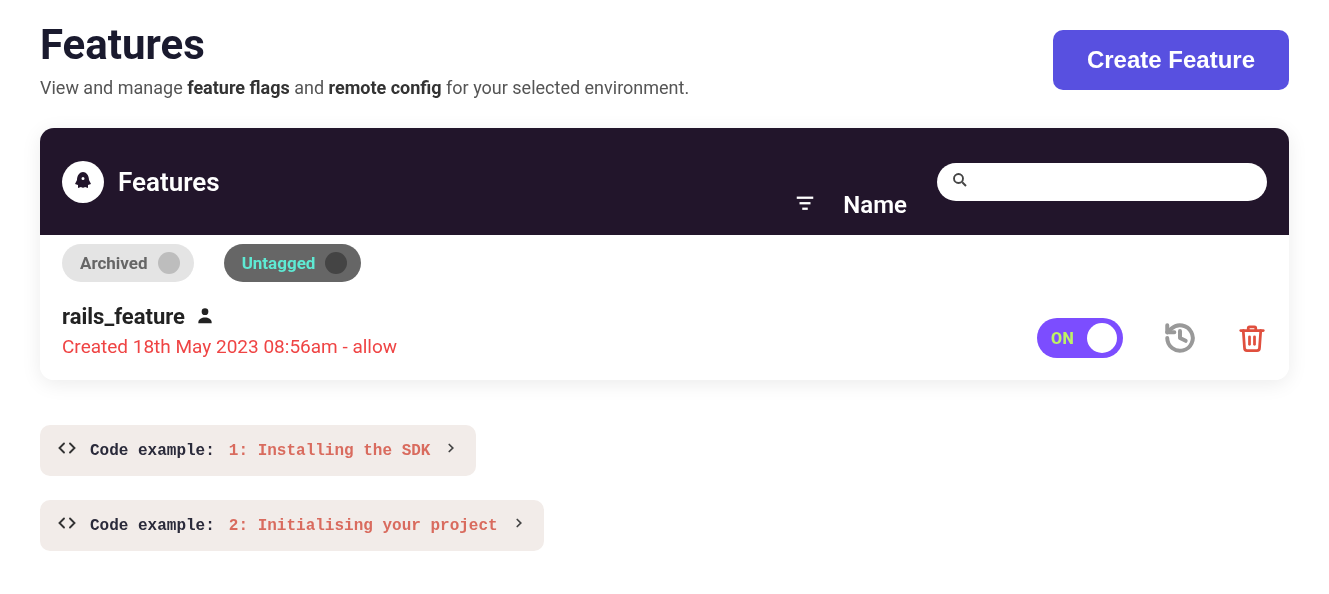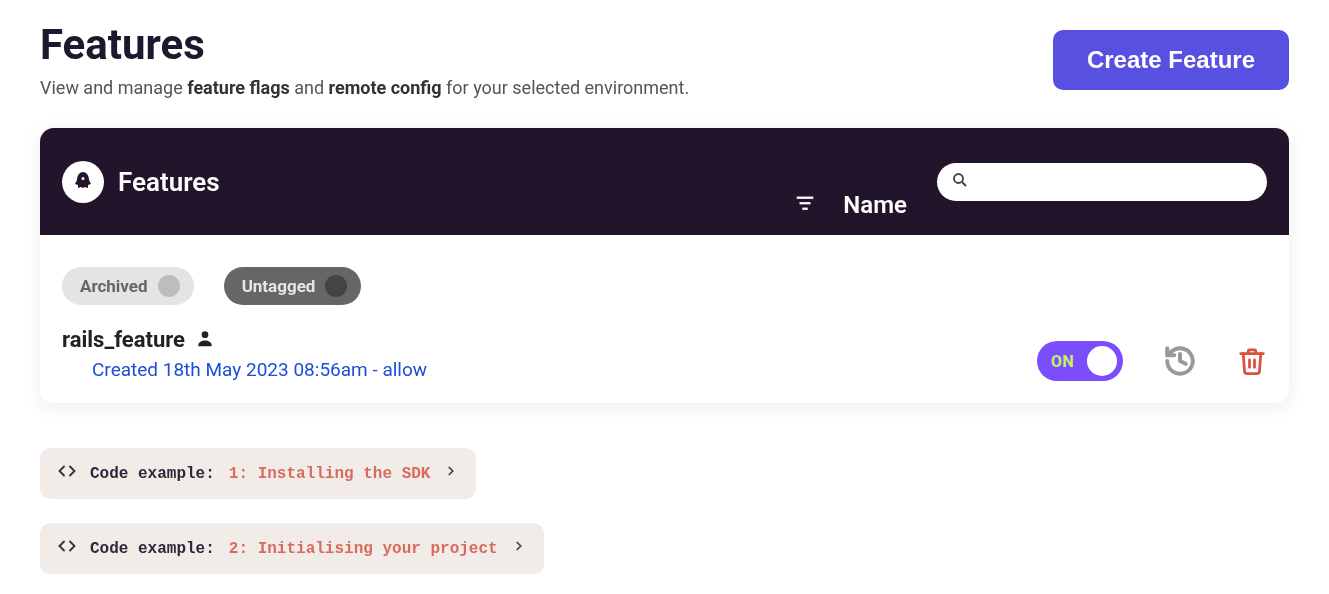--- a/index.html
+++ b/index.html
@@ -115,21 +115,21 @@
     .search-input {
       border: none;
       outline: none;
       font-size: 16px;
       flex: 1;
       margin-left: 8px;
       color: #333;
     }
     .panel-body {
       background: #fff;
-      padding: 32px 22px 22px 22px;
+      padding: 9px 22px 22px 22px;
     }
     .chips-row {
       display: flex;
       gap: 30px;
       margin-bottom: 22px;
     }
     .chip {
       border-radius: 22px;
       padding: 8px 14px 8px 18px;
       display: flex;
@@ -144,21 +144,21 @@
       color: #666;
     }
     .chip-light .chip-dot {
       width: 22px;
       height: 22px;
       border-radius: 50%;
       background: #bdbdbd;
     }
     .chip-dark {
       background: #666;
-      color: #e5e5e5;
+      color: #5eead4;
     }
     .chip-dark .chip-dot {
       width: 22px;
       height: 22px;
       border-radius: 50%;
       background: #444;
     }
     .feature-row {
       display: flex;
       align-items: flex-end;
@@ -177,22 +177,21 @@
       font-size: 22px;
       font-weight: 700;
       color: #222;
     }
     .person-icon svg {
       width: 20px;
       height: 20px;
     }
     .feature-meta {
       font-size: 19px;
-      color: #1d4ed8;
-      margin-left: 30px;
+      color: #ef4444;
     }
     .feature-right {
       display: flex;
       align-items: center;
       gap: 40px;
     }
     .toggle-on {
       background: #7c4dff;
       color: #bef264;
       border-radius: 22px;

